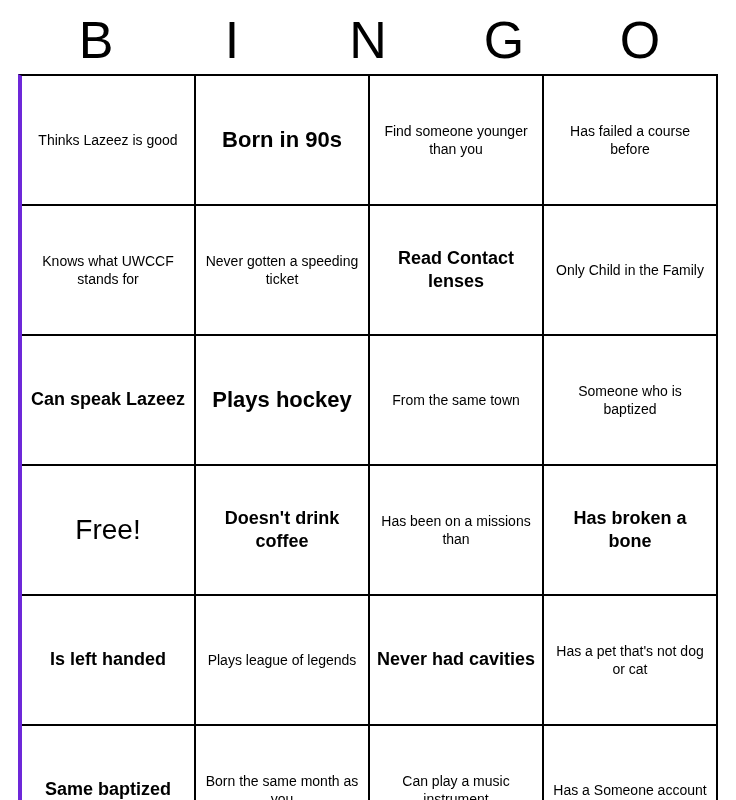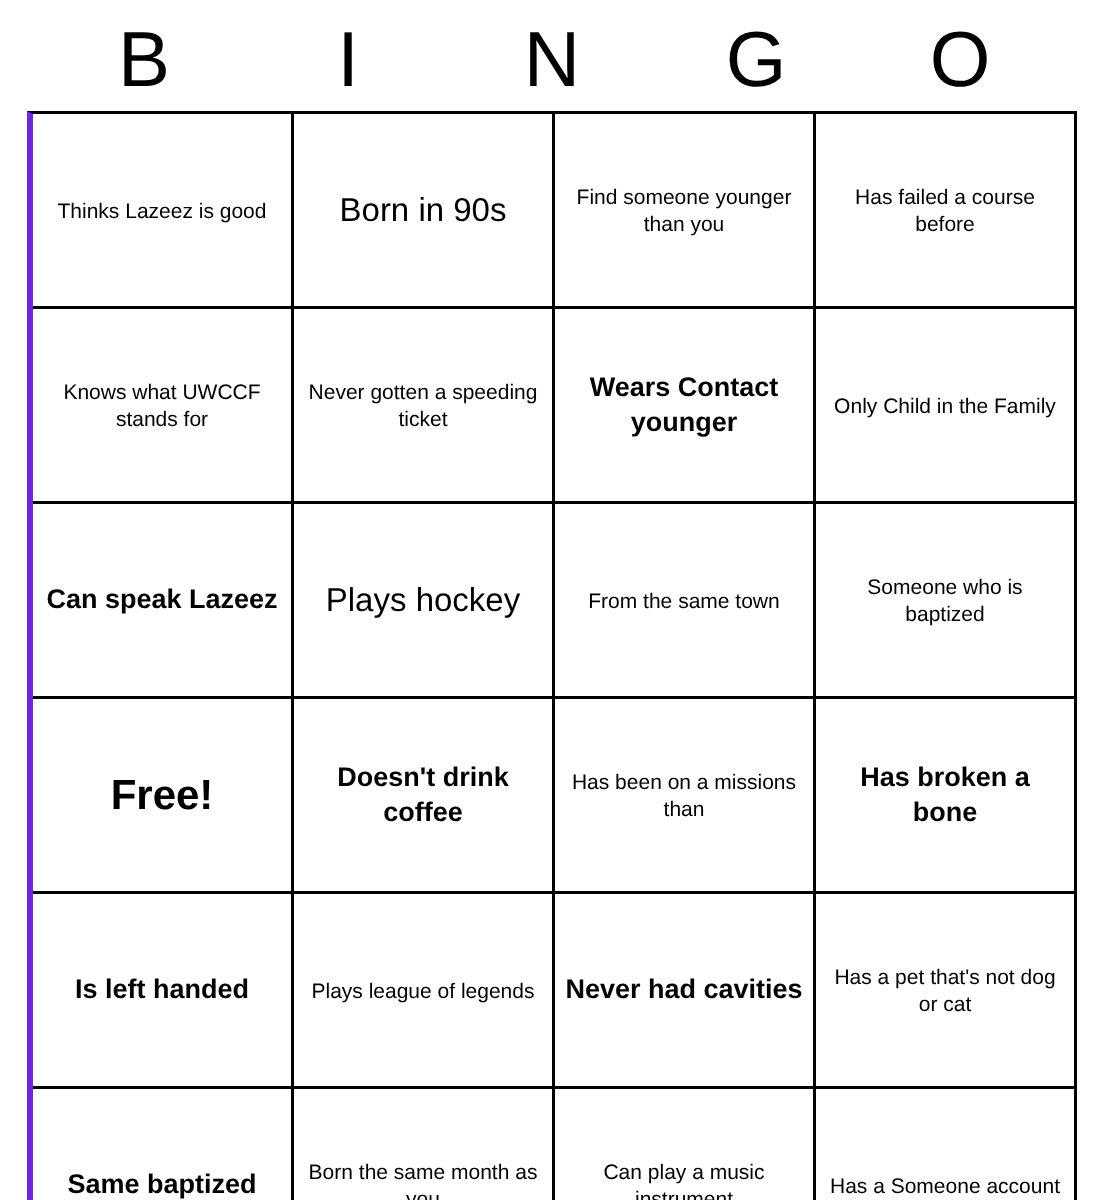--- a/index.html
+++ b/index.html
@@ -60,31 +60,31 @@
     }
 
     .bingo-cell-text {
       font-size: 14px;
       line-height: 1.3;
       color: #000;
     }
 
     .bingo-cell-text.large {
       font-size: 22px;
-      font-weight: normal;
+      font-weight: bold;
     }
 
     .bingo-cell-text.medium {
       font-size: 18px;
       font-weight: bold;
     }
 
     .free-cell {
       font-size: 28px;
-      font-weight: bold;
+      font-weight: normal;
     }
   </style>
 </head>
 <body>
 
 <div class="bingo-container">
   <div class="bingo-header">
 
   <div class="bingo-letter">B</div>
       <div class="bingo-letter">I</div>
@@ -106,21 +106,21 @@
       <div class="bingo-cell">
         <span class="bingo-cell-text">Has failed a course before</span>
       </div>
       <div class="bingo-cell">
         <span class="bingo-cell-text">Knows what UWCCF stands for</span>
       </div>
       <div class="bingo-cell">
         <span class="bingo-cell-text">Never gotten a speeding ticket</span>
       </div>
       <div class="bingo-cell">
-        <span class="bingo-cell-text medium">Wears Contact younger</span>
+        <span class="bingo-cell-text medium">Read Contact lenses</span>
       </div>
       <div class="bingo-cell">
         <span class="bingo-cell-text">Only Child in the Family</span>
       </div>
       <div class="bingo-cell">
         <span class="bingo-cell-text medium">Can speak Lazeez</span>
       </div>
       <div class="bingo-cell">
         <span class="bingo-cell-text large">Plays hockey</span>
       </div>

